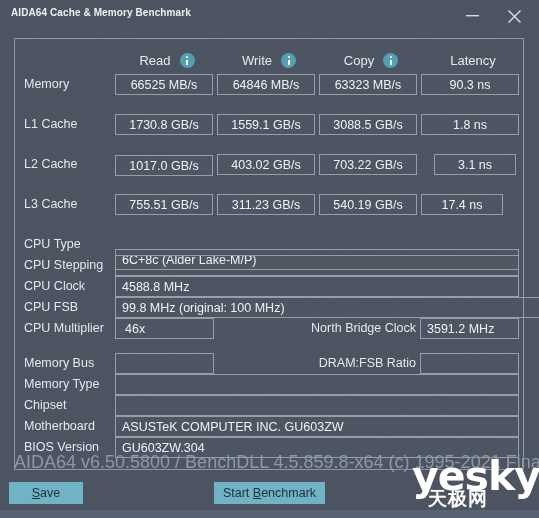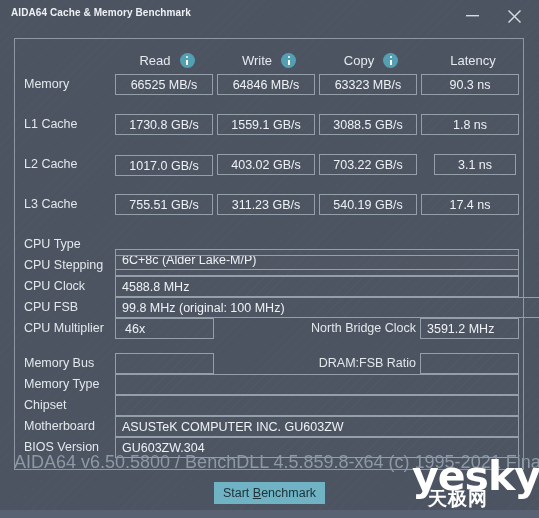--- a/index.html
+++ b/index.html
@@ -266,21 +266,21 @@
   <div class="row-label" style="top:157px;">L2 Cache</div>
   <div class="vbox" style="left:115px; top:155px; width:98px;">1017.0 GB/s</div>
   <div class="vbox" style="left:217px; top:154px; width:98px;">403.02 GB/s</div>
   <div class="vbox" style="left:319px; top:154px; width:98px;">703.22 GB/s</div>
   <div class="vbox" style="left:421px; top:154px; width:82px;margin-left:13px;">3.1 ns</div>
 
   <div class="row-label" style="top:197px;">L3 Cache</div>
   <div class="vbox" style="left:115px; top:194px; width:98px;">755.51 GB/s</div>
   <div class="vbox" style="left:217px; top:194px; width:98px;">311.23 GB/s</div>
   <div class="vbox" style="left:319px; top:194px; width:98px;">540.19 GB/s</div>
-  <div class="vbox" style="left:421px; top:194px; width:98px;">17.4 ns</div>
+  <div class="vbox" style="left:421px; top:194px; width:82px;">17.4 ns</div>
 
   <div class="row-label" style="top:237px;">CPU Type</div>
   <div class="vbox left" style="left:115px; top:234px; width:404px;margin-top:15px;">6C+8c   (Alder Lake-M/P)</div>
 
   <div class="row-label" style="top:258px;">CPU Stepping</div>
   <div class="vbox left" style="left:115px; top:255px; width:404px;"></div>
 
   <div class="row-label" style="top:279px;">CPU Clock</div>
   <div class="vbox left" style="left:115px; top:276px; width:404px;">4588.8 MHz</div>
 
@@ -304,20 +304,21 @@
   <div class="vbox left" style="left:115px; top:395px; width:404px;"></div>
 
   <div class="row-label" style="top:419px;">Motherboard</div>
   <div class="vbox left" style="left:115px; top:416px; width:404px;">ASUSTeK COMPUTER INC. GU603ZW</div>
 
   <div class="row-label" style="top:440px;">BIOS Version</div>
   <div class="vbox left" style="left:115px; top:437px; width:404px;">GU603ZW.304</div>
 
   <div id="version-line">AIDA64 v6.50.5800 / BenchDLL 4.5.859.8-x64  (c) 1995-2021 FinalWire Ltd.</div>
 
+  <button class="tbtn" id="save-button"><u>S</u><span>ave</span></button>
 
   <button class="tbtn" id="start-button"><span>Start </span><u>B</u><span>enchmark</span></button>
 
   <div id="watermark">
     <div id="wm-latin">yesky</div>
     <div id="wm-cjk">天极网</div>
   </div>
 
   <div id="bottom-strip"></div>
 

